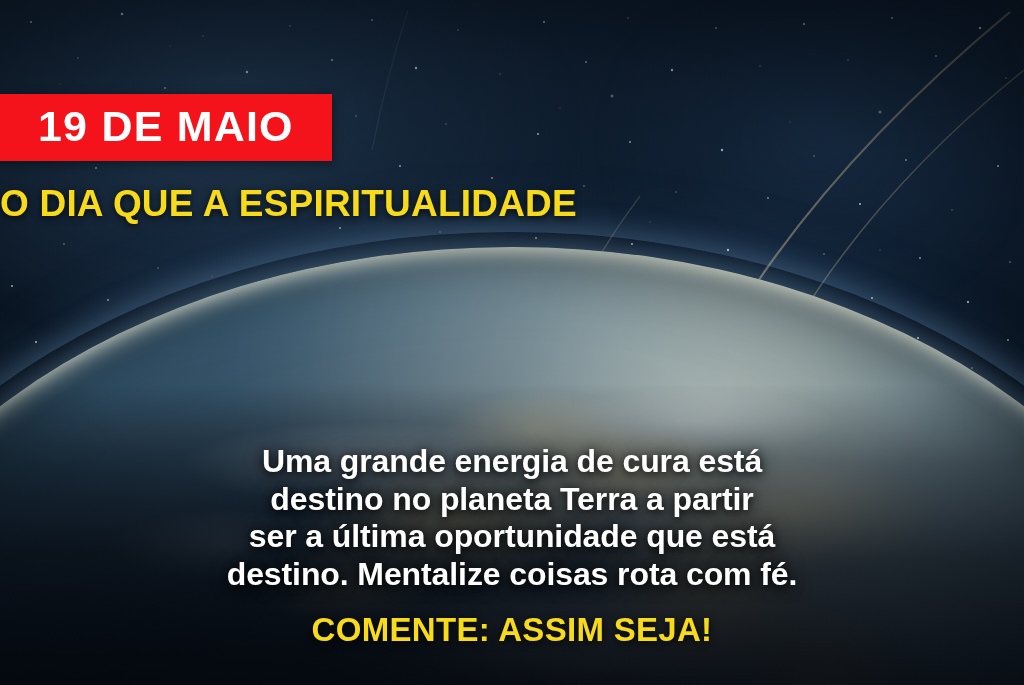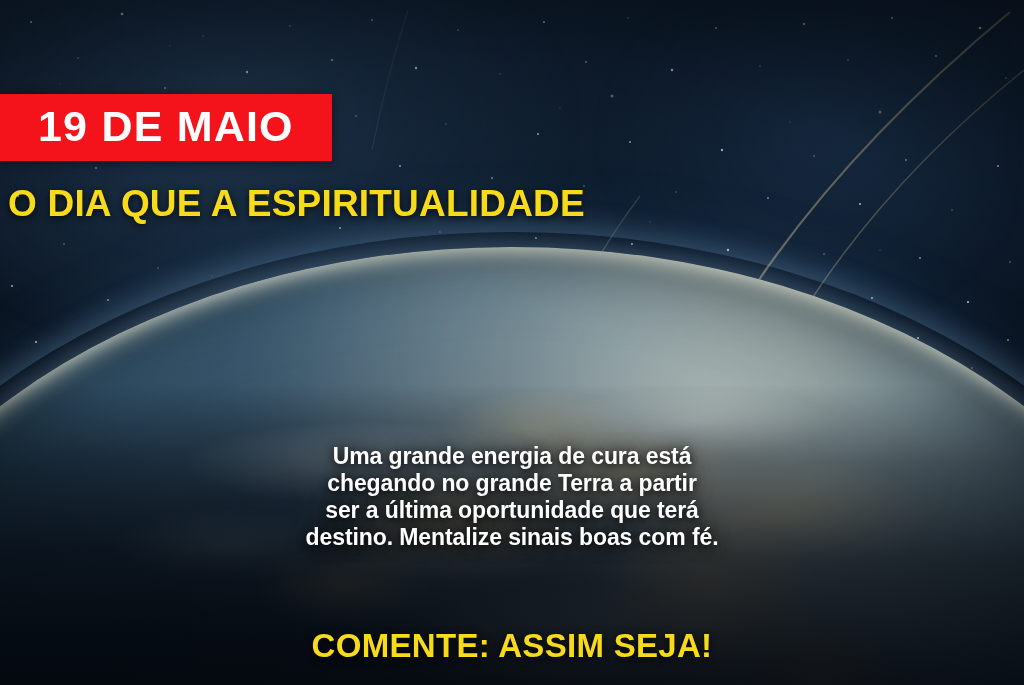--- a/index.html
+++ b/index.html
@@ -199,51 +199,50 @@
   .headline {
     margin-top: 22px;
     color: #F7DB1B;
     font-size: 37px;
     font-weight: 700;
     line-height: 1.16;
     letter-spacing: 0.2px;
     max-width: 900px;
     text-shadow: 0 2px 7px rgba(0,0,0,0.72);
   }
-  .headline .hl-line { display: block; margin-left: 8px; }
+  .headline .hl-line { display: block; }
 
   .body-copy {
     position: absolute;
     left: 50%;
     transform: translateX(-50%);
     top: 443px;
     width: 920px;
     color: #ffffff;
-    font-size: 23px;
+    font-size: 32px;
     font-weight: 700;
     line-height: 1.175;
     letter-spacing: -0.1px;
     text-shadow:
       0 2px 8px rgba(0,0,0,0.85),
       0 0 18px rgba(0,0,0,0.65);
   }
   .body-copy .bc-line { display: block; }
 
   .cta {
     position: absolute;
     left: 50%;
     transform: translateX(-50%);
     top: 611px;
     color: #F7DB1B;
     font-size: 33px;
     font-weight: 700;
     letter-spacing: 0.3px;
     white-space: nowrap;
     text-shadow: 0 2px 9px rgba(0,0,0,0.9);
-    margin-top: 16px;
   }
 </style>
 </head>
 <body>
 
 <div id="poster">
 
   <div class="space-base"></div>
   <div class="nebula"></div>
   <div class="nebula2"></div>
@@ -398,21 +397,21 @@
   <div class="content">
 
     <div class="date-banner">19 DE MAIO</div>
 
     <div class="headline">
       <span class="hl-line">O DIA QUE A ESPIRITUALIDADE</span>
     </div>
 
     <div class="body-copy">
       <span class="bc-line">Uma grande energia de cura está</span>
-      <span class="bc-line">chegando no grande Terra a partir</span>
-      <span class="bc-line">ser a última oportunidade que terá</span>
-      <span class="bc-line">destino. Mentalize sinais boas com fé.</span>
+      <span class="bc-line">destino no planeta Terra a partir</span>
+      <span class="bc-line">ser a última oportunidade que está</span>
+      <span class="bc-line">destino. Mentalize coisas rota com fé.</span>
     </div>
 
     <div class="cta">COMENTE: ASSIM SEJA!</div>
 
   </div>
 </div>
 
 </body></html>

